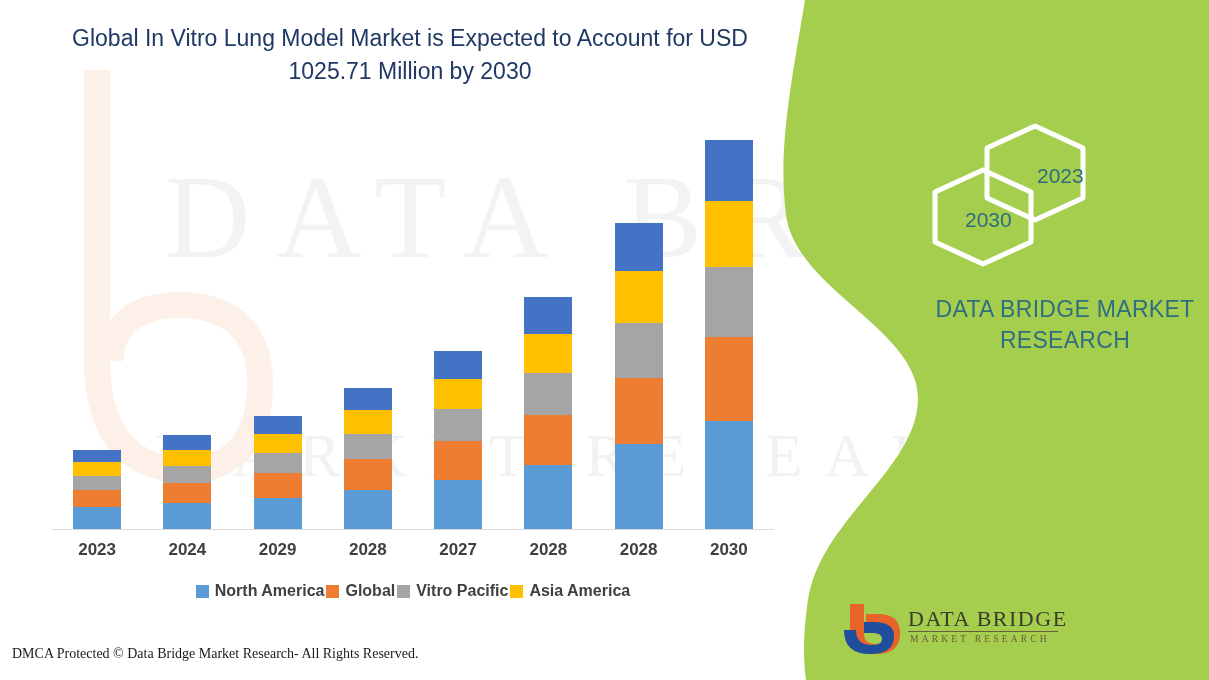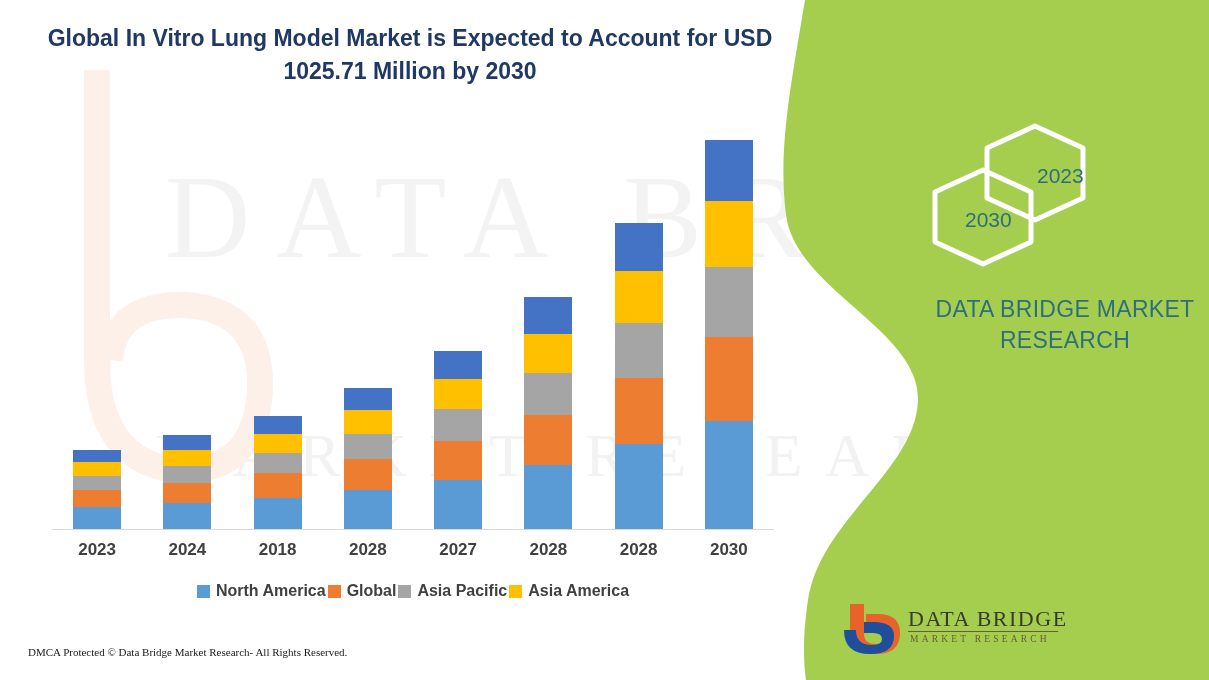--- a/index.html
+++ b/index.html
@@ -21,21 +21,21 @@
   .wm-market { left: 155px;  top: 420px; font-size: 62px;  letter-spacing: 22px; color: #f2f2f2; }
   .wm-b {
     position: absolute; left: 55px; top: 60px; width: 230px; height: 440px;
     pointer-events: none;
   }
 
   
   .chart-title {
     position: absolute; left: 40px; top: 22px; width: 740px;
     text-align: center; color: #1f3864;
-    font-size: 23px; line-height: 33px; font-weight: 700;
+    font-size: 23px; line-height: 33px; font-weight: 400;
   }
   .axis-line {
     position: absolute; left: 52px; top: 529px; width: 722px;
     height: 1px; background: #d9d9d9;
   }
   .bars {
     position: absolute; left: 52px; top: 140px; width: 722px; height: 389px;
     display: flex; align-items: flex-end; justify-content: space-around;
   }
   .bar-col { width: 90px; display: flex; flex-direction: column; align-items: center; }
@@ -55,22 +55,22 @@
   .legend {
     position: absolute; left: 52px; top: 582px; width: 722px;
     display: flex; justify-content: center; align-items: center; gap: 2px;
   }
   .legend-item { display: flex; align-items: center; gap: 6px; }
   .legend-swatch { width: 13px; height: 13px; display: block; }
   .legend-label { font-size: 16px; font-weight: bold; color: #404040; white-space: nowrap; }
 
   
   .footer-left {
-    position: absolute; left: 28px; top: 646px;
-    font-family: "Liberation Serif", serif; font-size: 11px; color: #1a1a1a;
+    position: absolute; left: 12px; top: 646px;
+    font-family: "Liberation Serif", serif; font-size: 14px; color: #1a1a1a;
   }
   .footer-right {
     position: absolute; left: 433px; top: 648px;
     font-family: "Liberation Serif", serif; font-size: 11px; color: #1a1a1a;
   }
 
   
   .green-panel { position: absolute; left: 760px; top: 0; width: 449px; height: 680px; }
   .green-panel svg { display: block; }
 
@@ -194,40 +194,40 @@
           <div class="seg" style="background: rgb(165, 165, 165); flex: 198 0 0px;"></div>
           <div class="seg" style="background: rgb(255, 192, 0); flex: 186 0 0px;"></div>
           <div class="seg" style="background: rgb(68, 114, 196); flex: 173 0 0px;"></div>
         </div>
       </div>
     </div>
   <div class="axis-line"></div>
   <div class="xlabels">
       <div class="xlabel">2023</div>
       <div class="xlabel">2024</div>
-      <div class="xlabel">2018</div>
+      <div class="xlabel">2029</div>
       <div class="xlabel">2028</div>
       <div class="xlabel">2027</div>
       <div class="xlabel">2028</div>
       <div class="xlabel">2028</div>
       <div class="xlabel">2030</div>
     </div>
 
   <div class="legend">
       <div class="legend-item">
         <span class="legend-swatch" style="background: rgb(91, 155, 213);"></span>
         <span class="legend-label">North America</span>
       </div>
       <div class="legend-item">
         <span class="legend-swatch" style="background: rgb(237, 125, 49);"></span>
         <span class="legend-label">Global</span>
       </div>
       <div class="legend-item">
         <span class="legend-swatch" style="background: rgb(165, 165, 165);"></span>
-        <span class="legend-label">Asia Pacific</span>
+        <span class="legend-label">Vitro Pacific</span>
       </div>
       <div class="legend-item">
         <span class="legend-swatch" style="background: rgb(255, 192, 0);"></span>
         <span class="legend-label">Asia America</span>
       </div>
     </div>
 
   <div class="footer-left">DMCA Protected © Data Bridge Market Research- All Rights Reserved.</div>
 
   <div class="green-panel">

